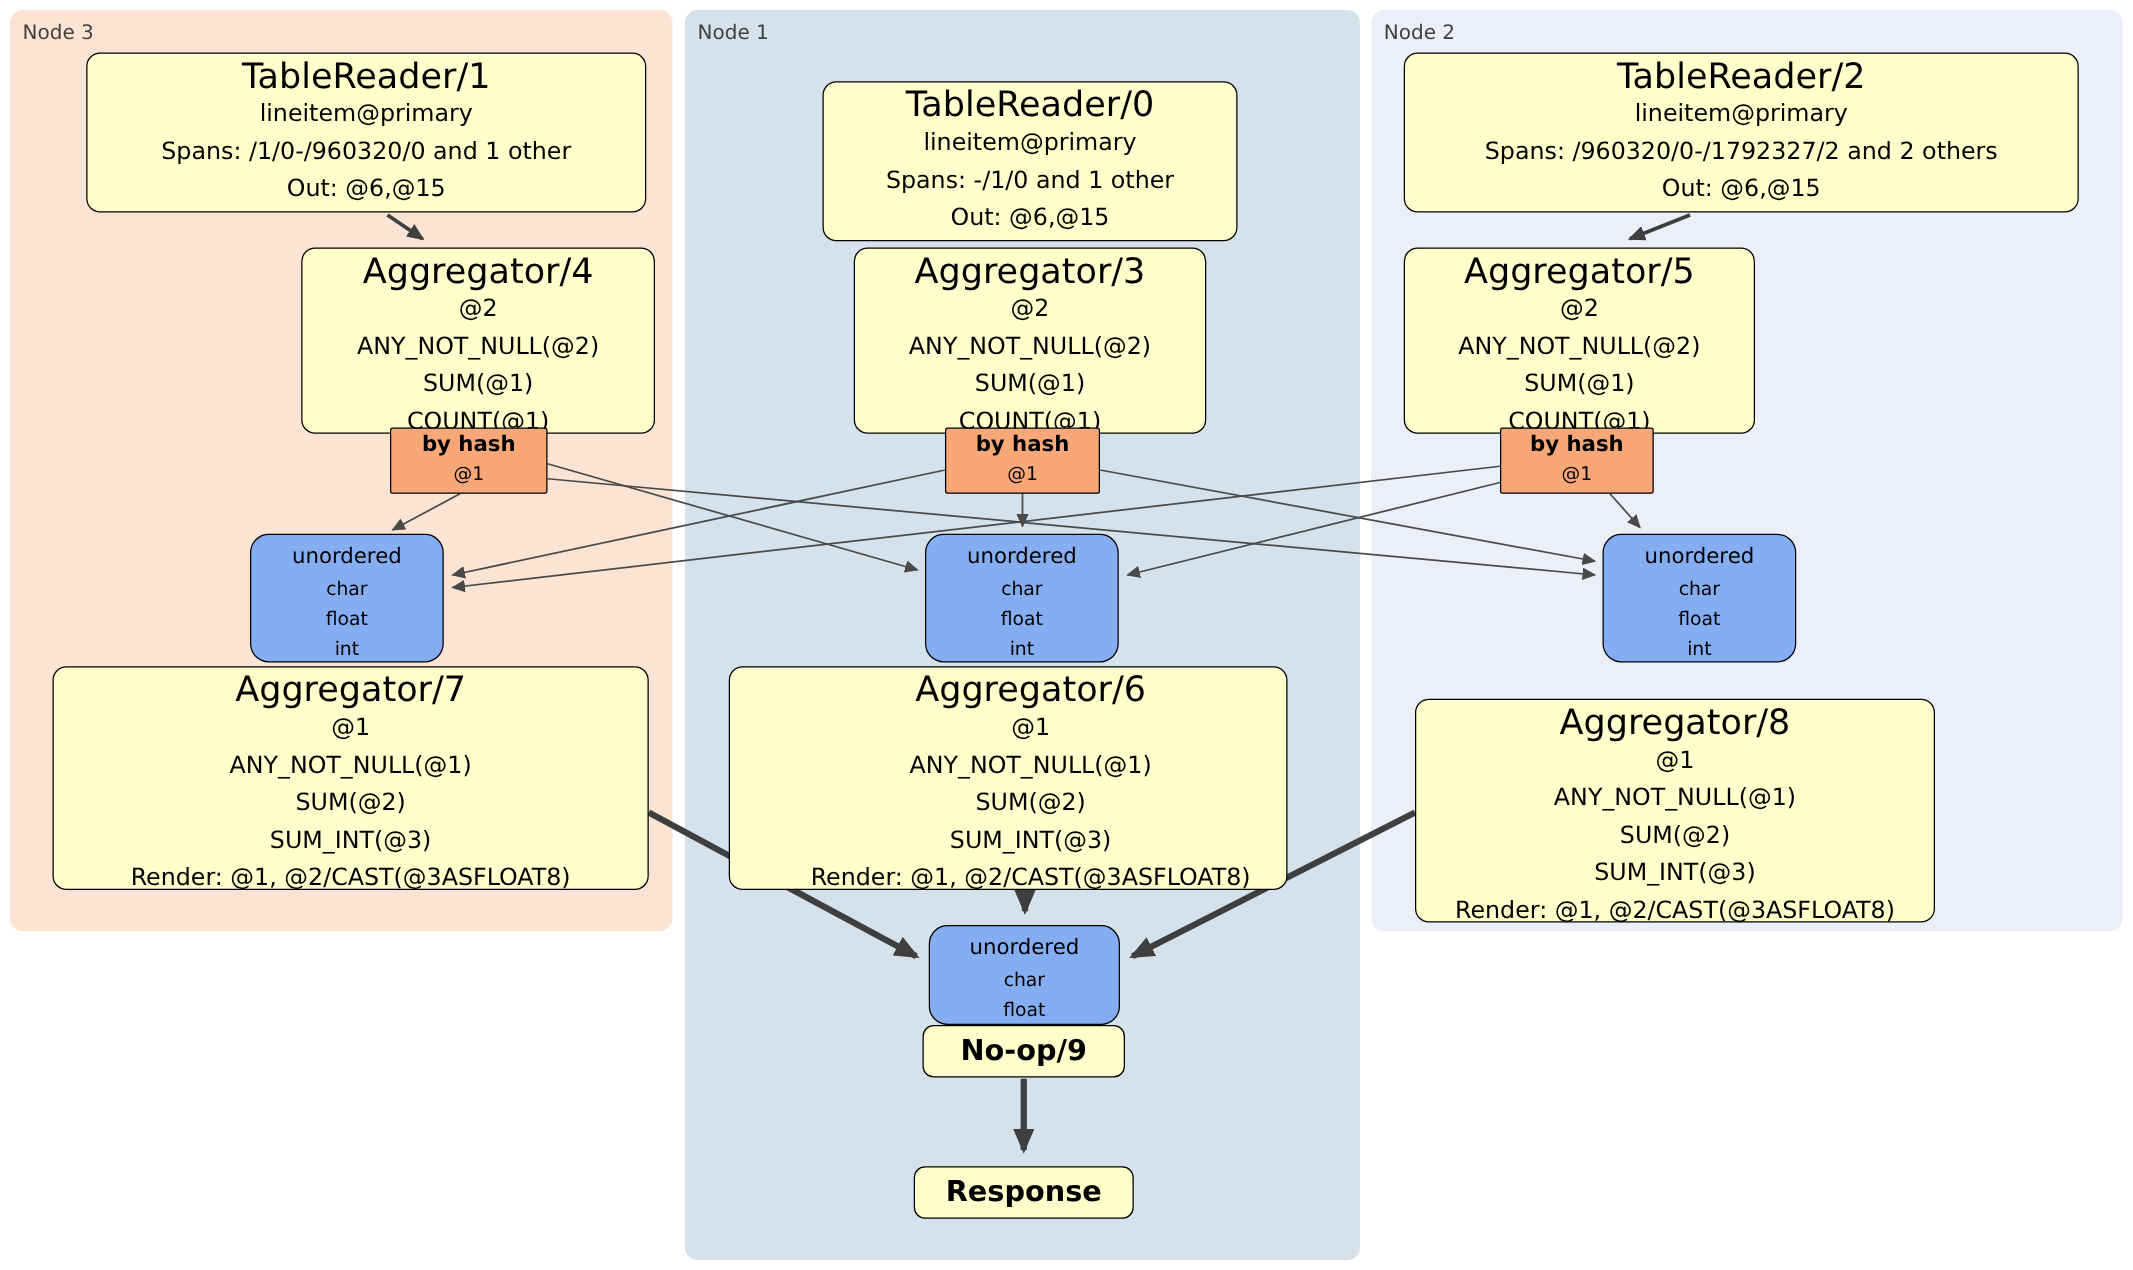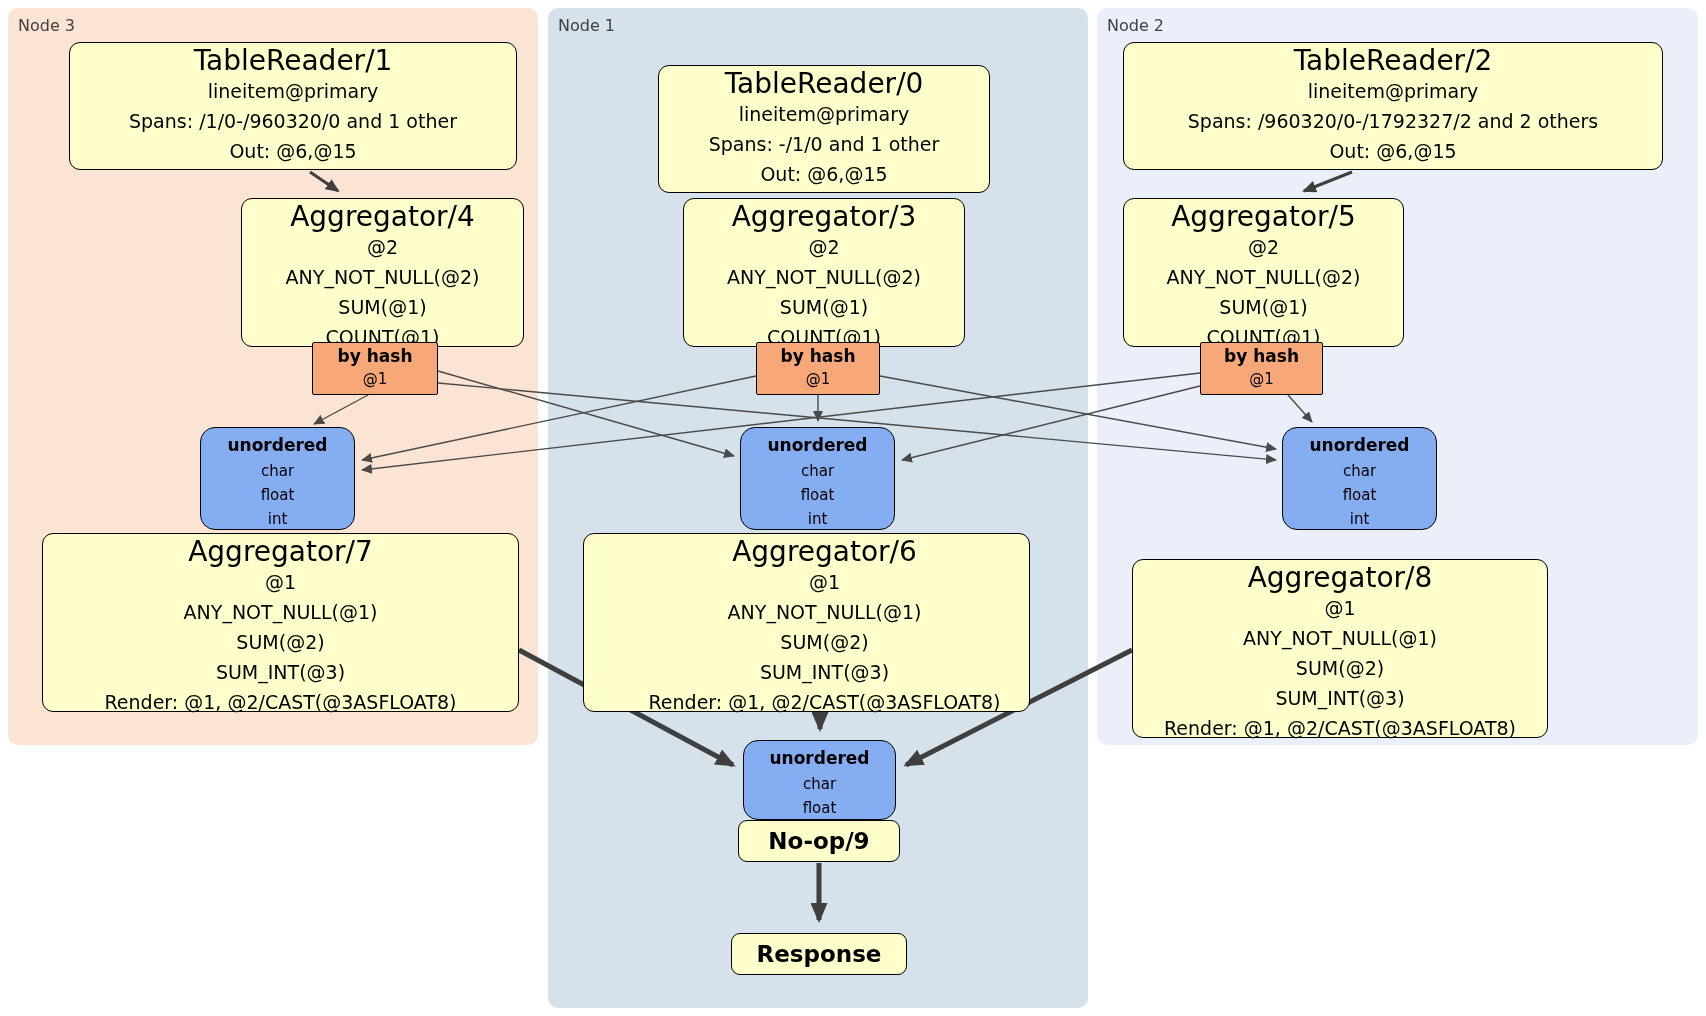--- a/index.html
+++ b/index.html
@@ -57,21 +57,21 @@
   .sync{
     position:absolute;
     background:#85adf2;
     border:1.6px solid #000;
     border-radius:15px;
     box-sizing:border-box;
     text-align:center;
     z-index:4;
     padding-top:4px;
   }
-  .sync .title{font-weight:bold;font-size:17px;line-height:27px;}
+  .sync .title{font-weight:normal;font-size:17px;line-height:27px;}
   .sync .bl{font-size:15px;line-height:24px;}
 </style>
 </head>
 <body>
 
 <div id="stage">
 
   <div class="panel" style="left:8px;top:8px;width:530px;height:737px;background:#fce4d4;z-index:1;">
     <div class="panel-label">Node 3</div>
   </div>

